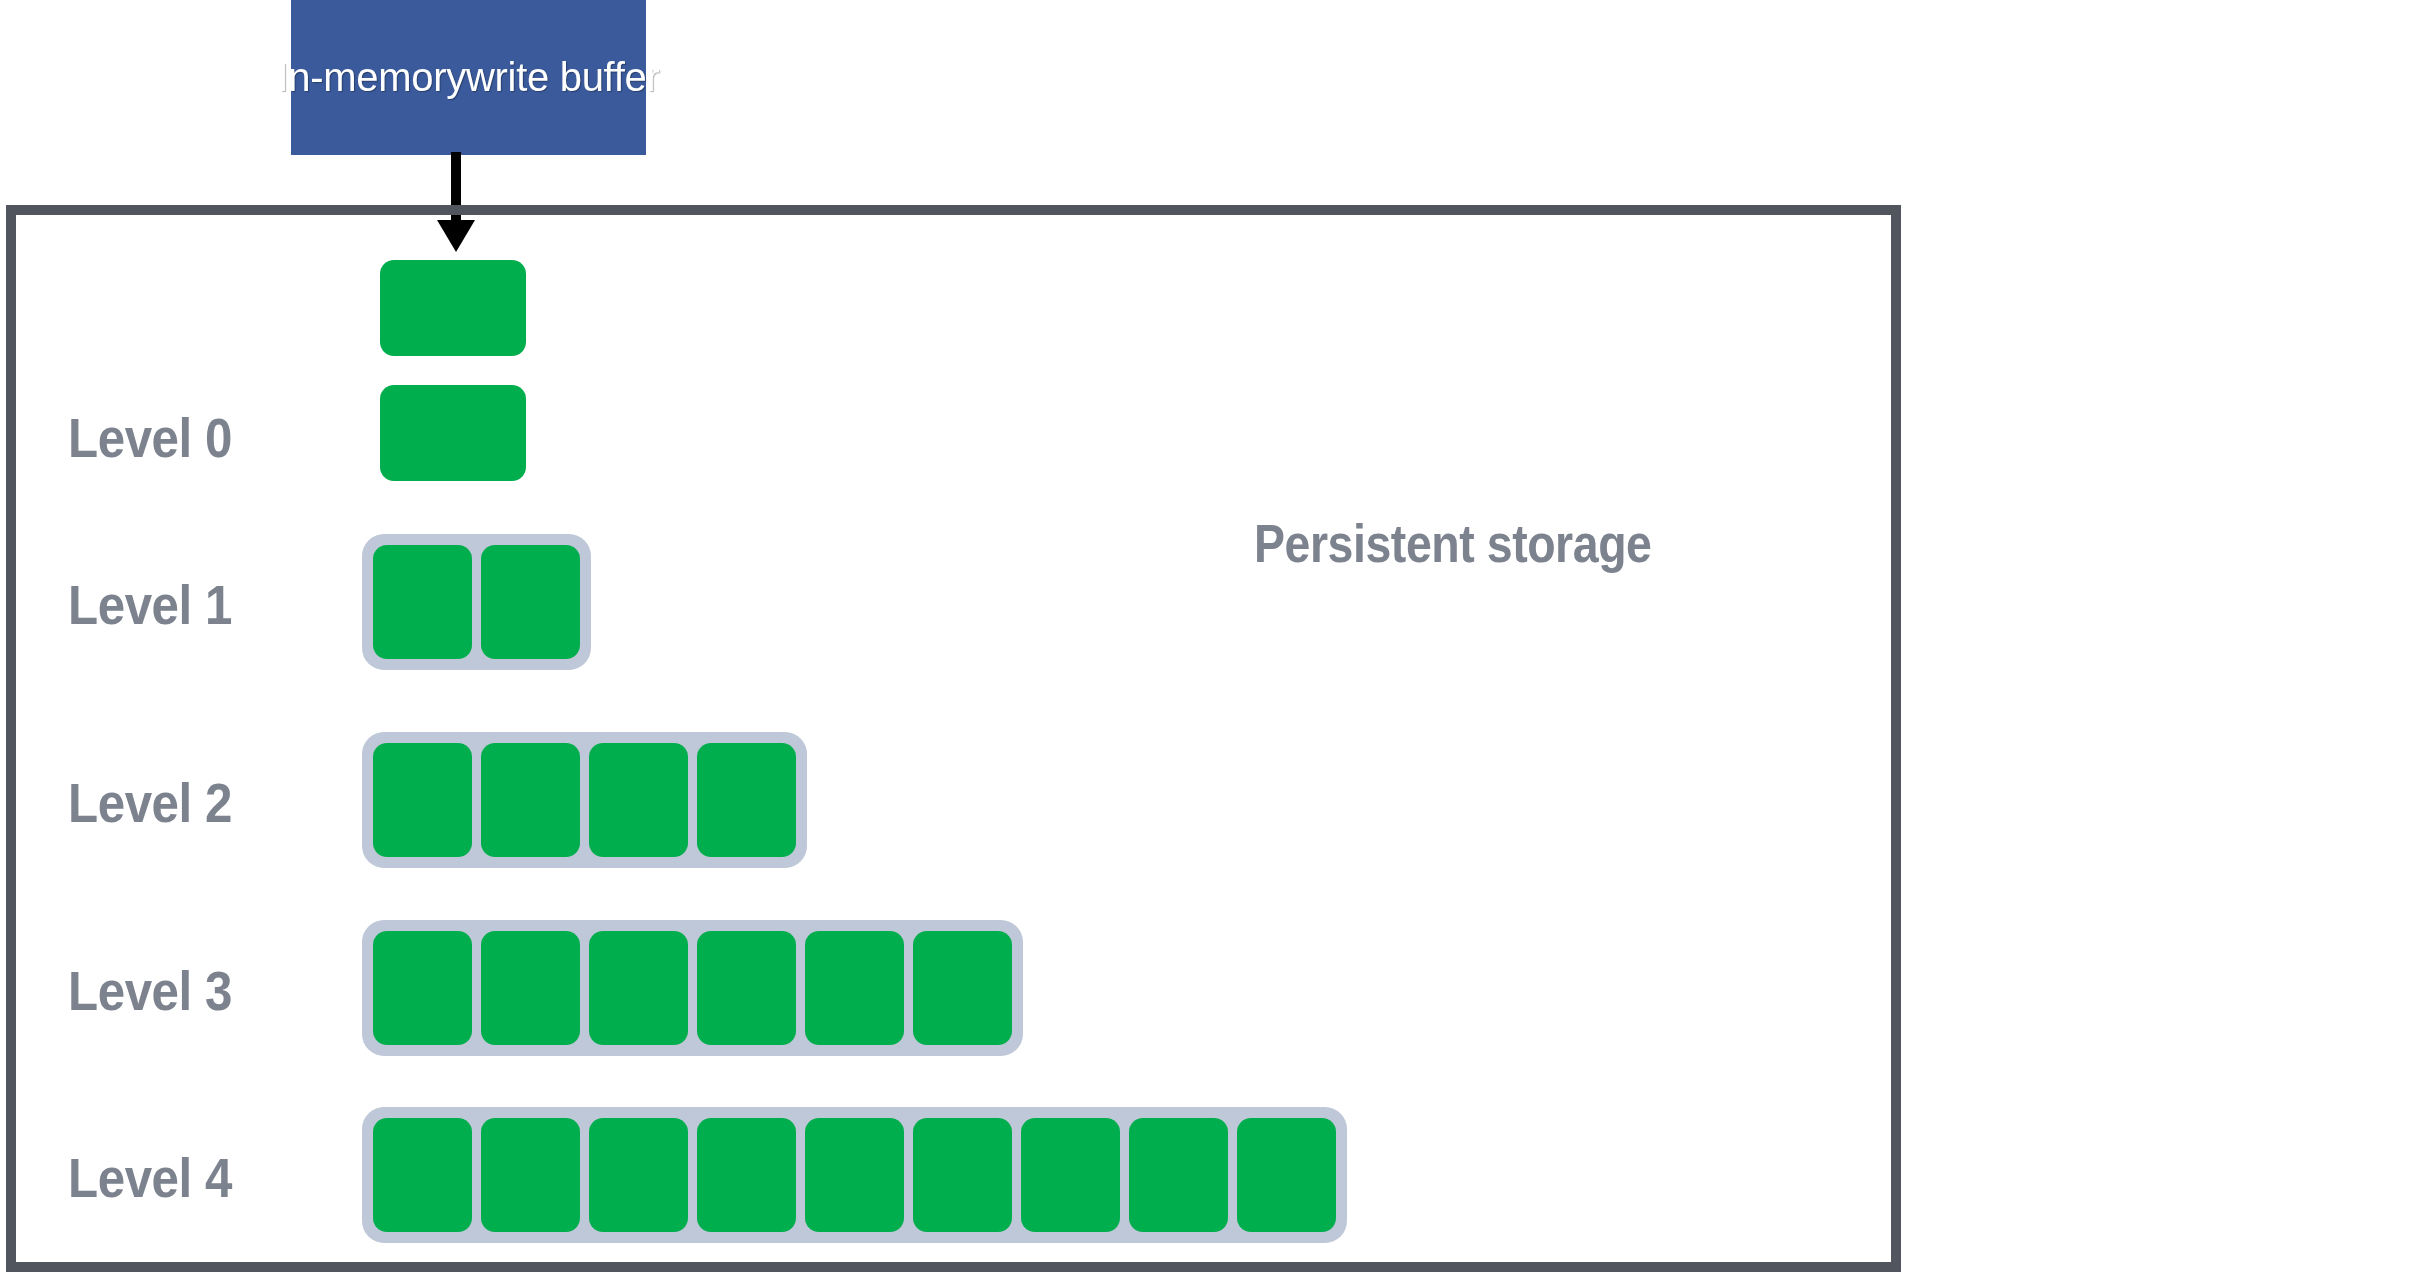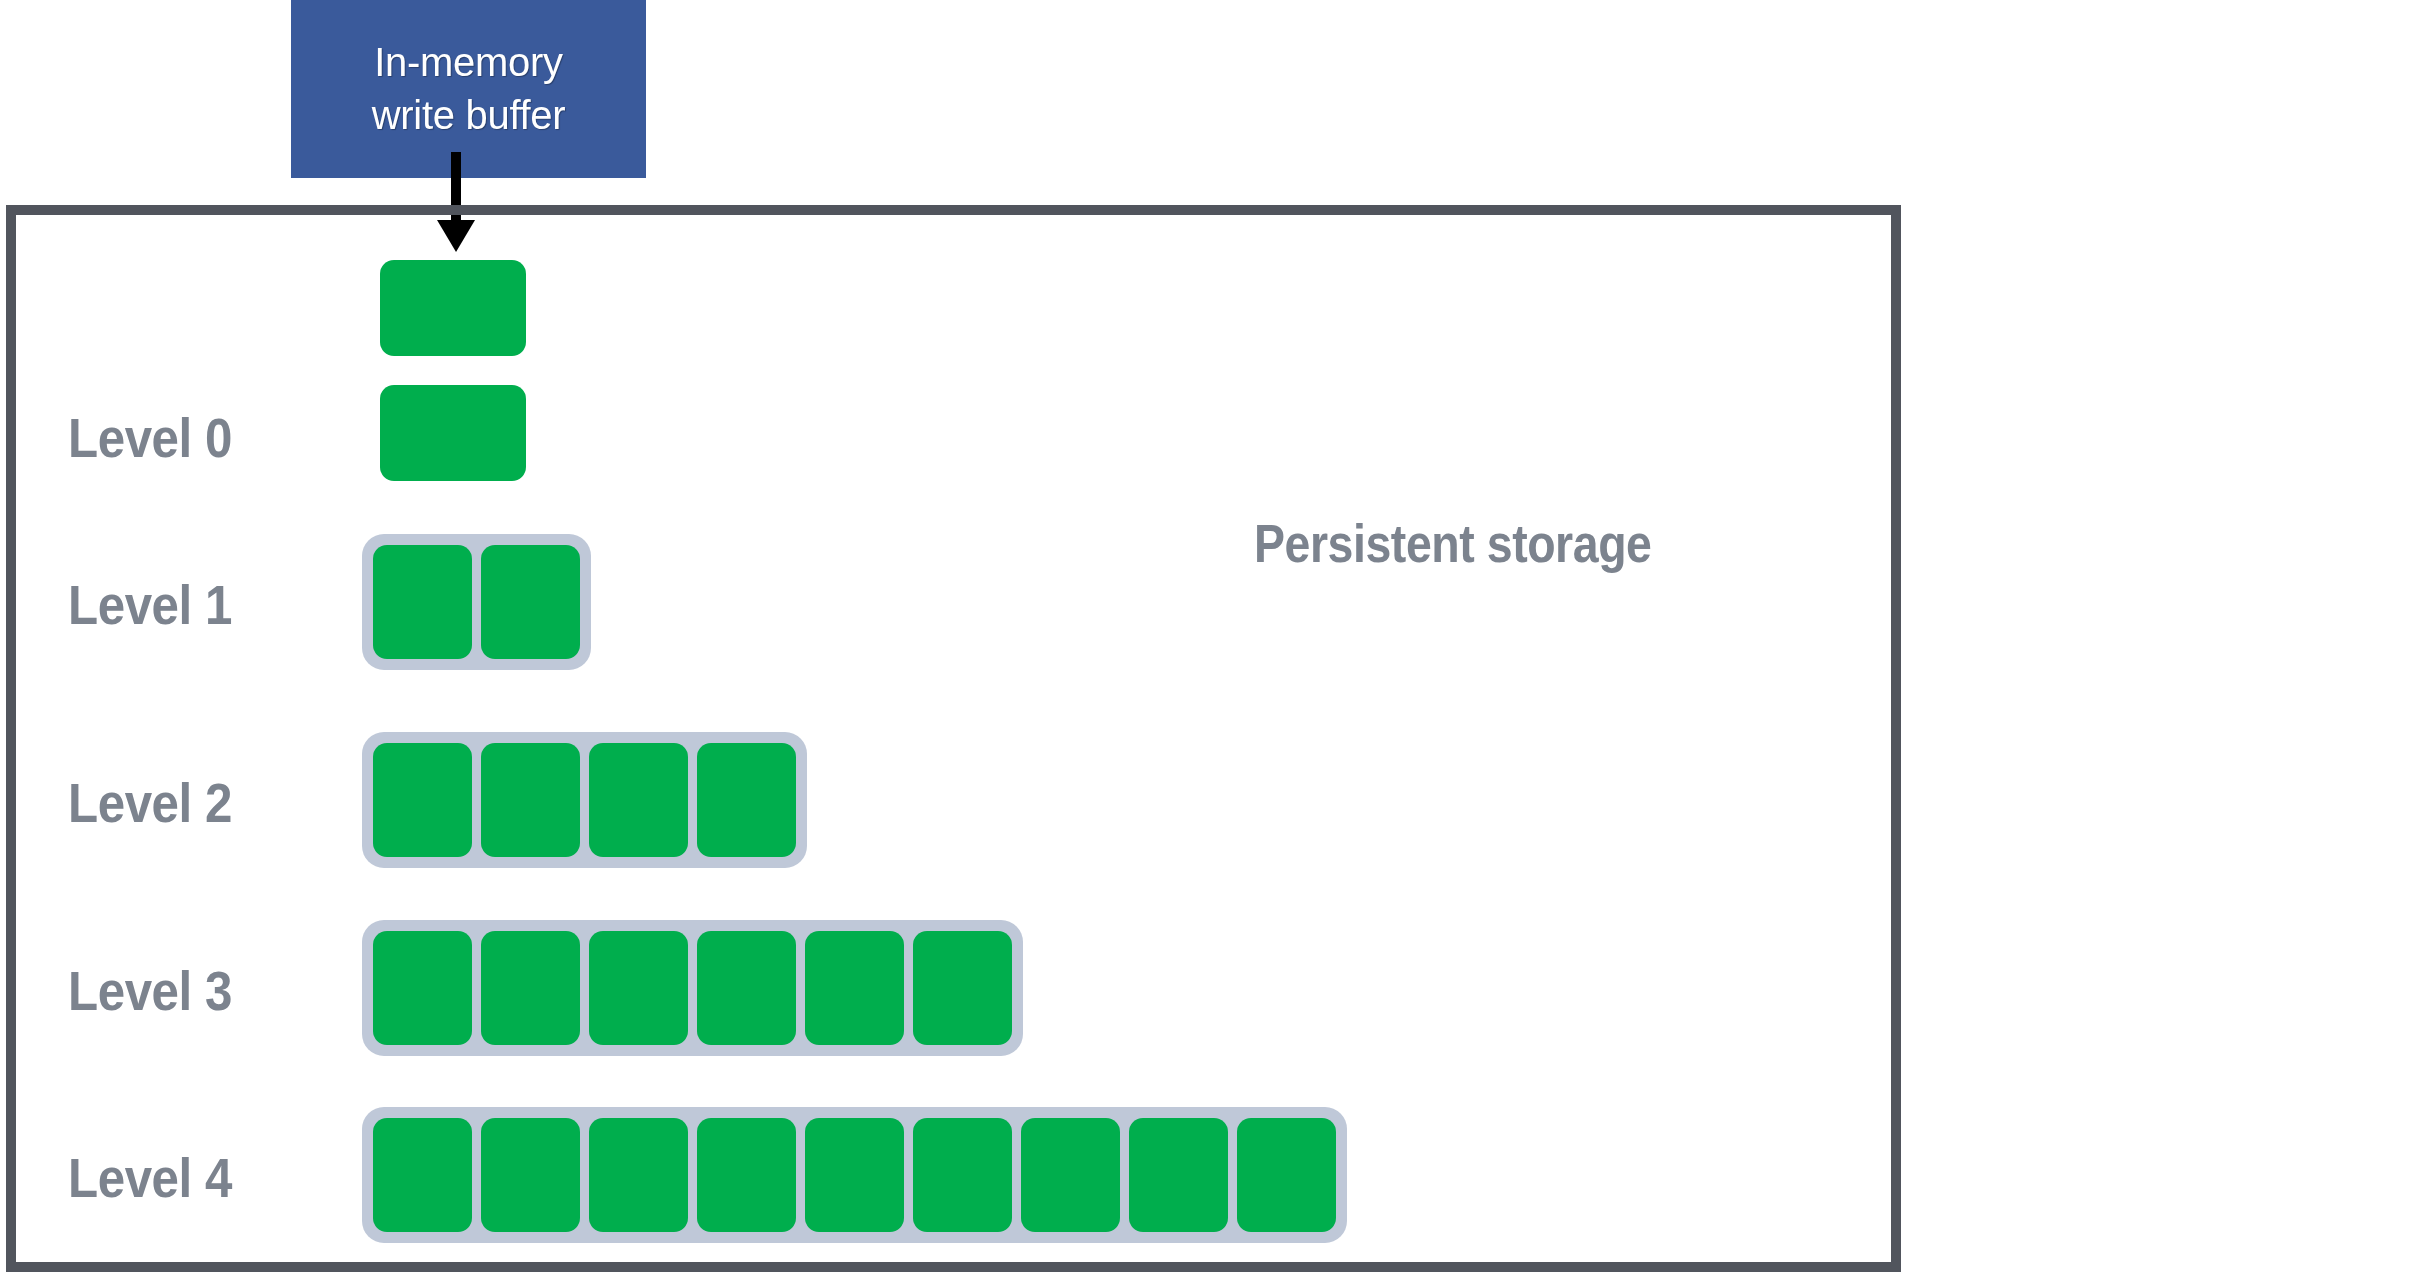--- a/index.html
+++ b/index.html
@@ -14,24 +14,24 @@
     overflow: hidden;
     font-family: "DejaVu Sans", sans-serif;
   }
 
   
   #memory-buffer-box {
     position: absolute;
     left: 291px;
     top: 0px;
     width: 355px;
-    height: 178px;
+    height: 155px;
     background: #3A5A9B;
     display: flex;
-    flex-direction: column;
+    flex-direction: row;
     align-items: center;
     justify-content: center;
     box-sizing: border-box;
   }
   #memory-buffer-box .buf-line {
     color: #ffffff;
     font-family: "Liberation Sans", sans-serif;
     font-size: 40px;
     line-height: 53px;
     font-weight: 400;

